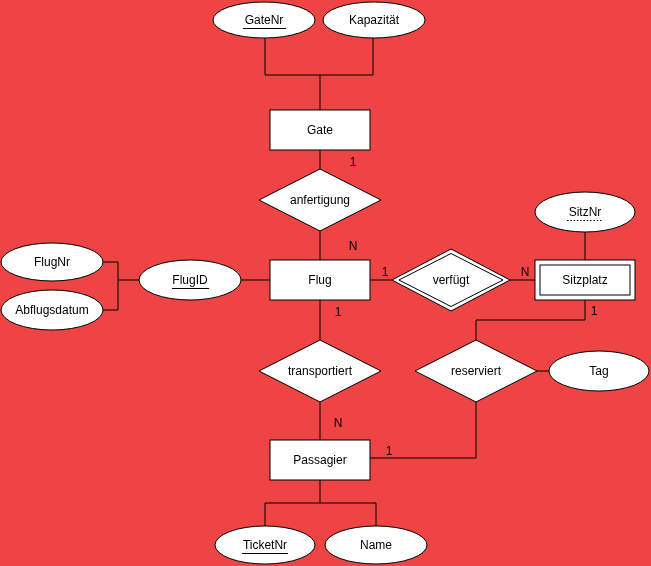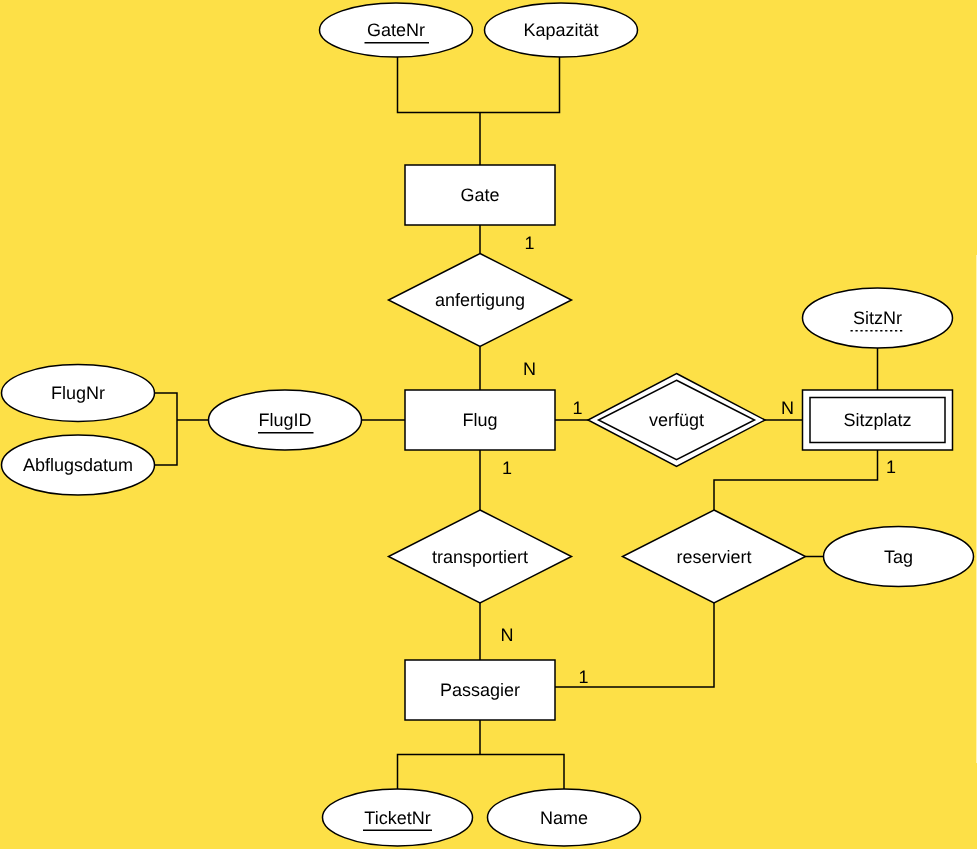--- a/index.html
+++ b/index.html
@@ -7,21 +7,21 @@
     padding: 0;
     background: #ffffff;
     width: 651px;
     height: 566px;
     overflow: hidden;
   }
   #canvas {
     position: relative;
     width: 651px;
     height: 566px;
-    background: #fde047;
+    background: #ef4444;
   }
   svg text {
     font-family: "Liberation Sans", "DejaVu Sans", sans-serif;
     font-size: 12px;
     fill: #000000;
   }
   .shape {
     fill: #ffffff;
     stroke: #000000;
     stroke-width: 1;

